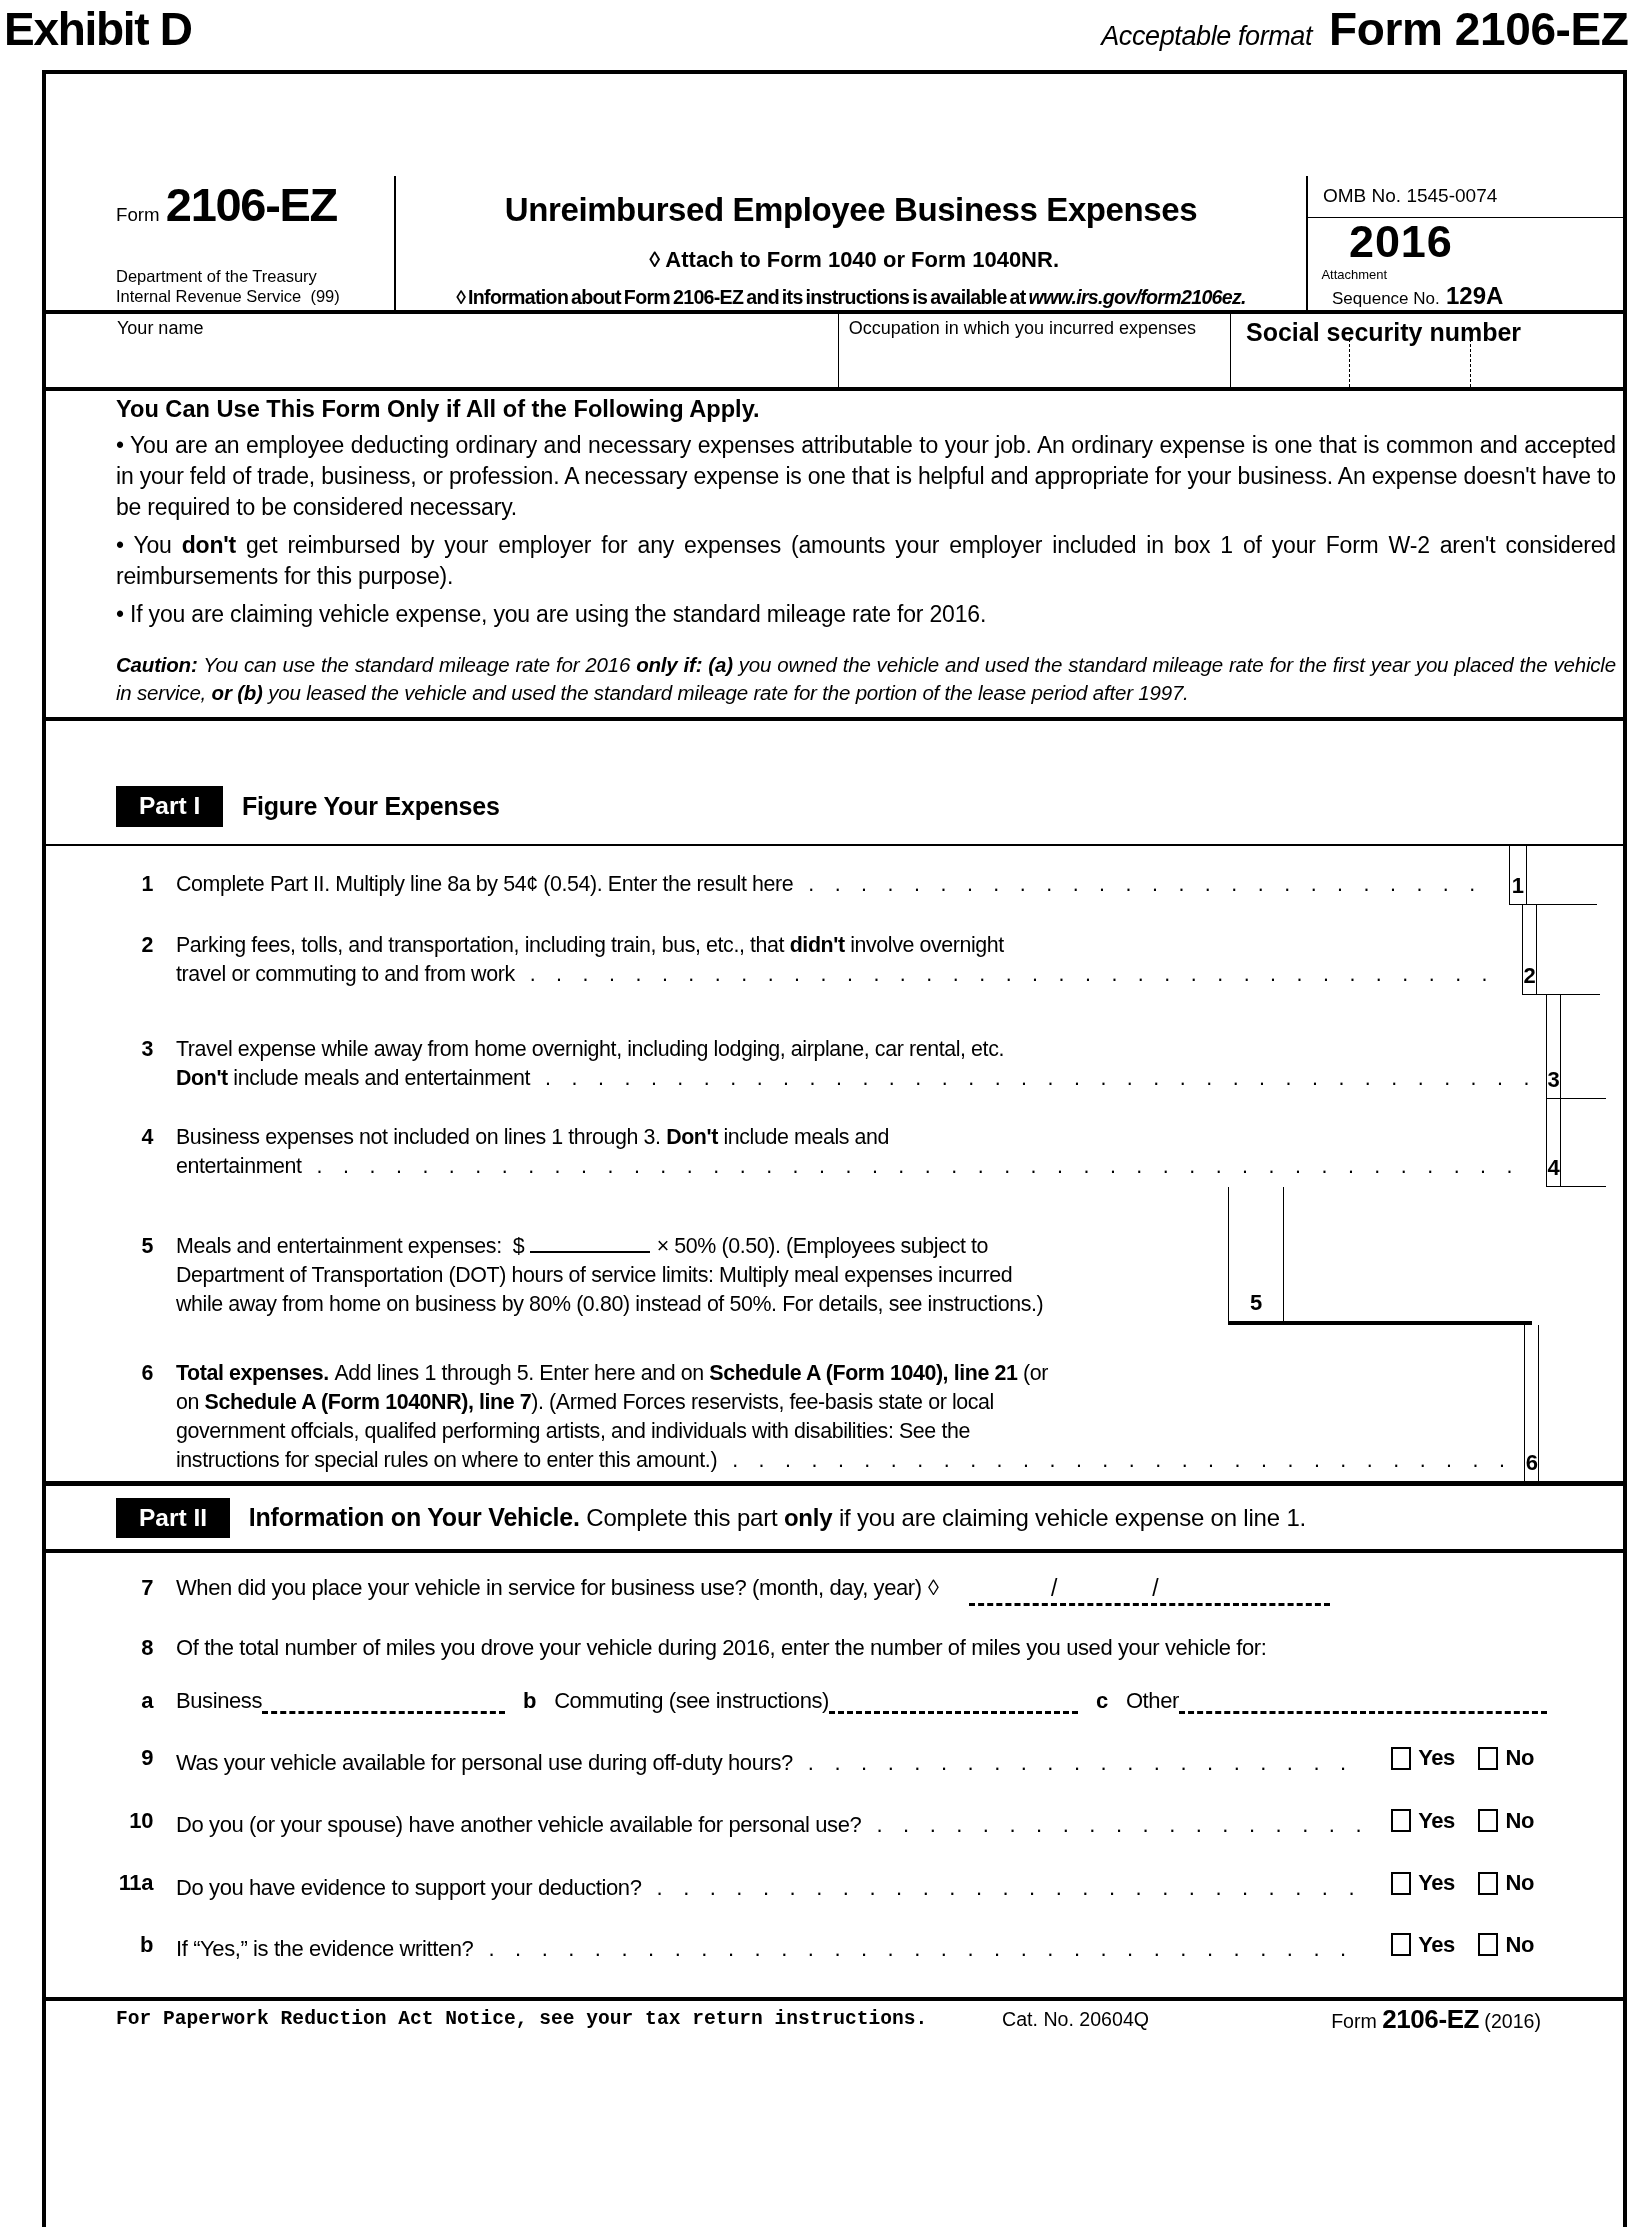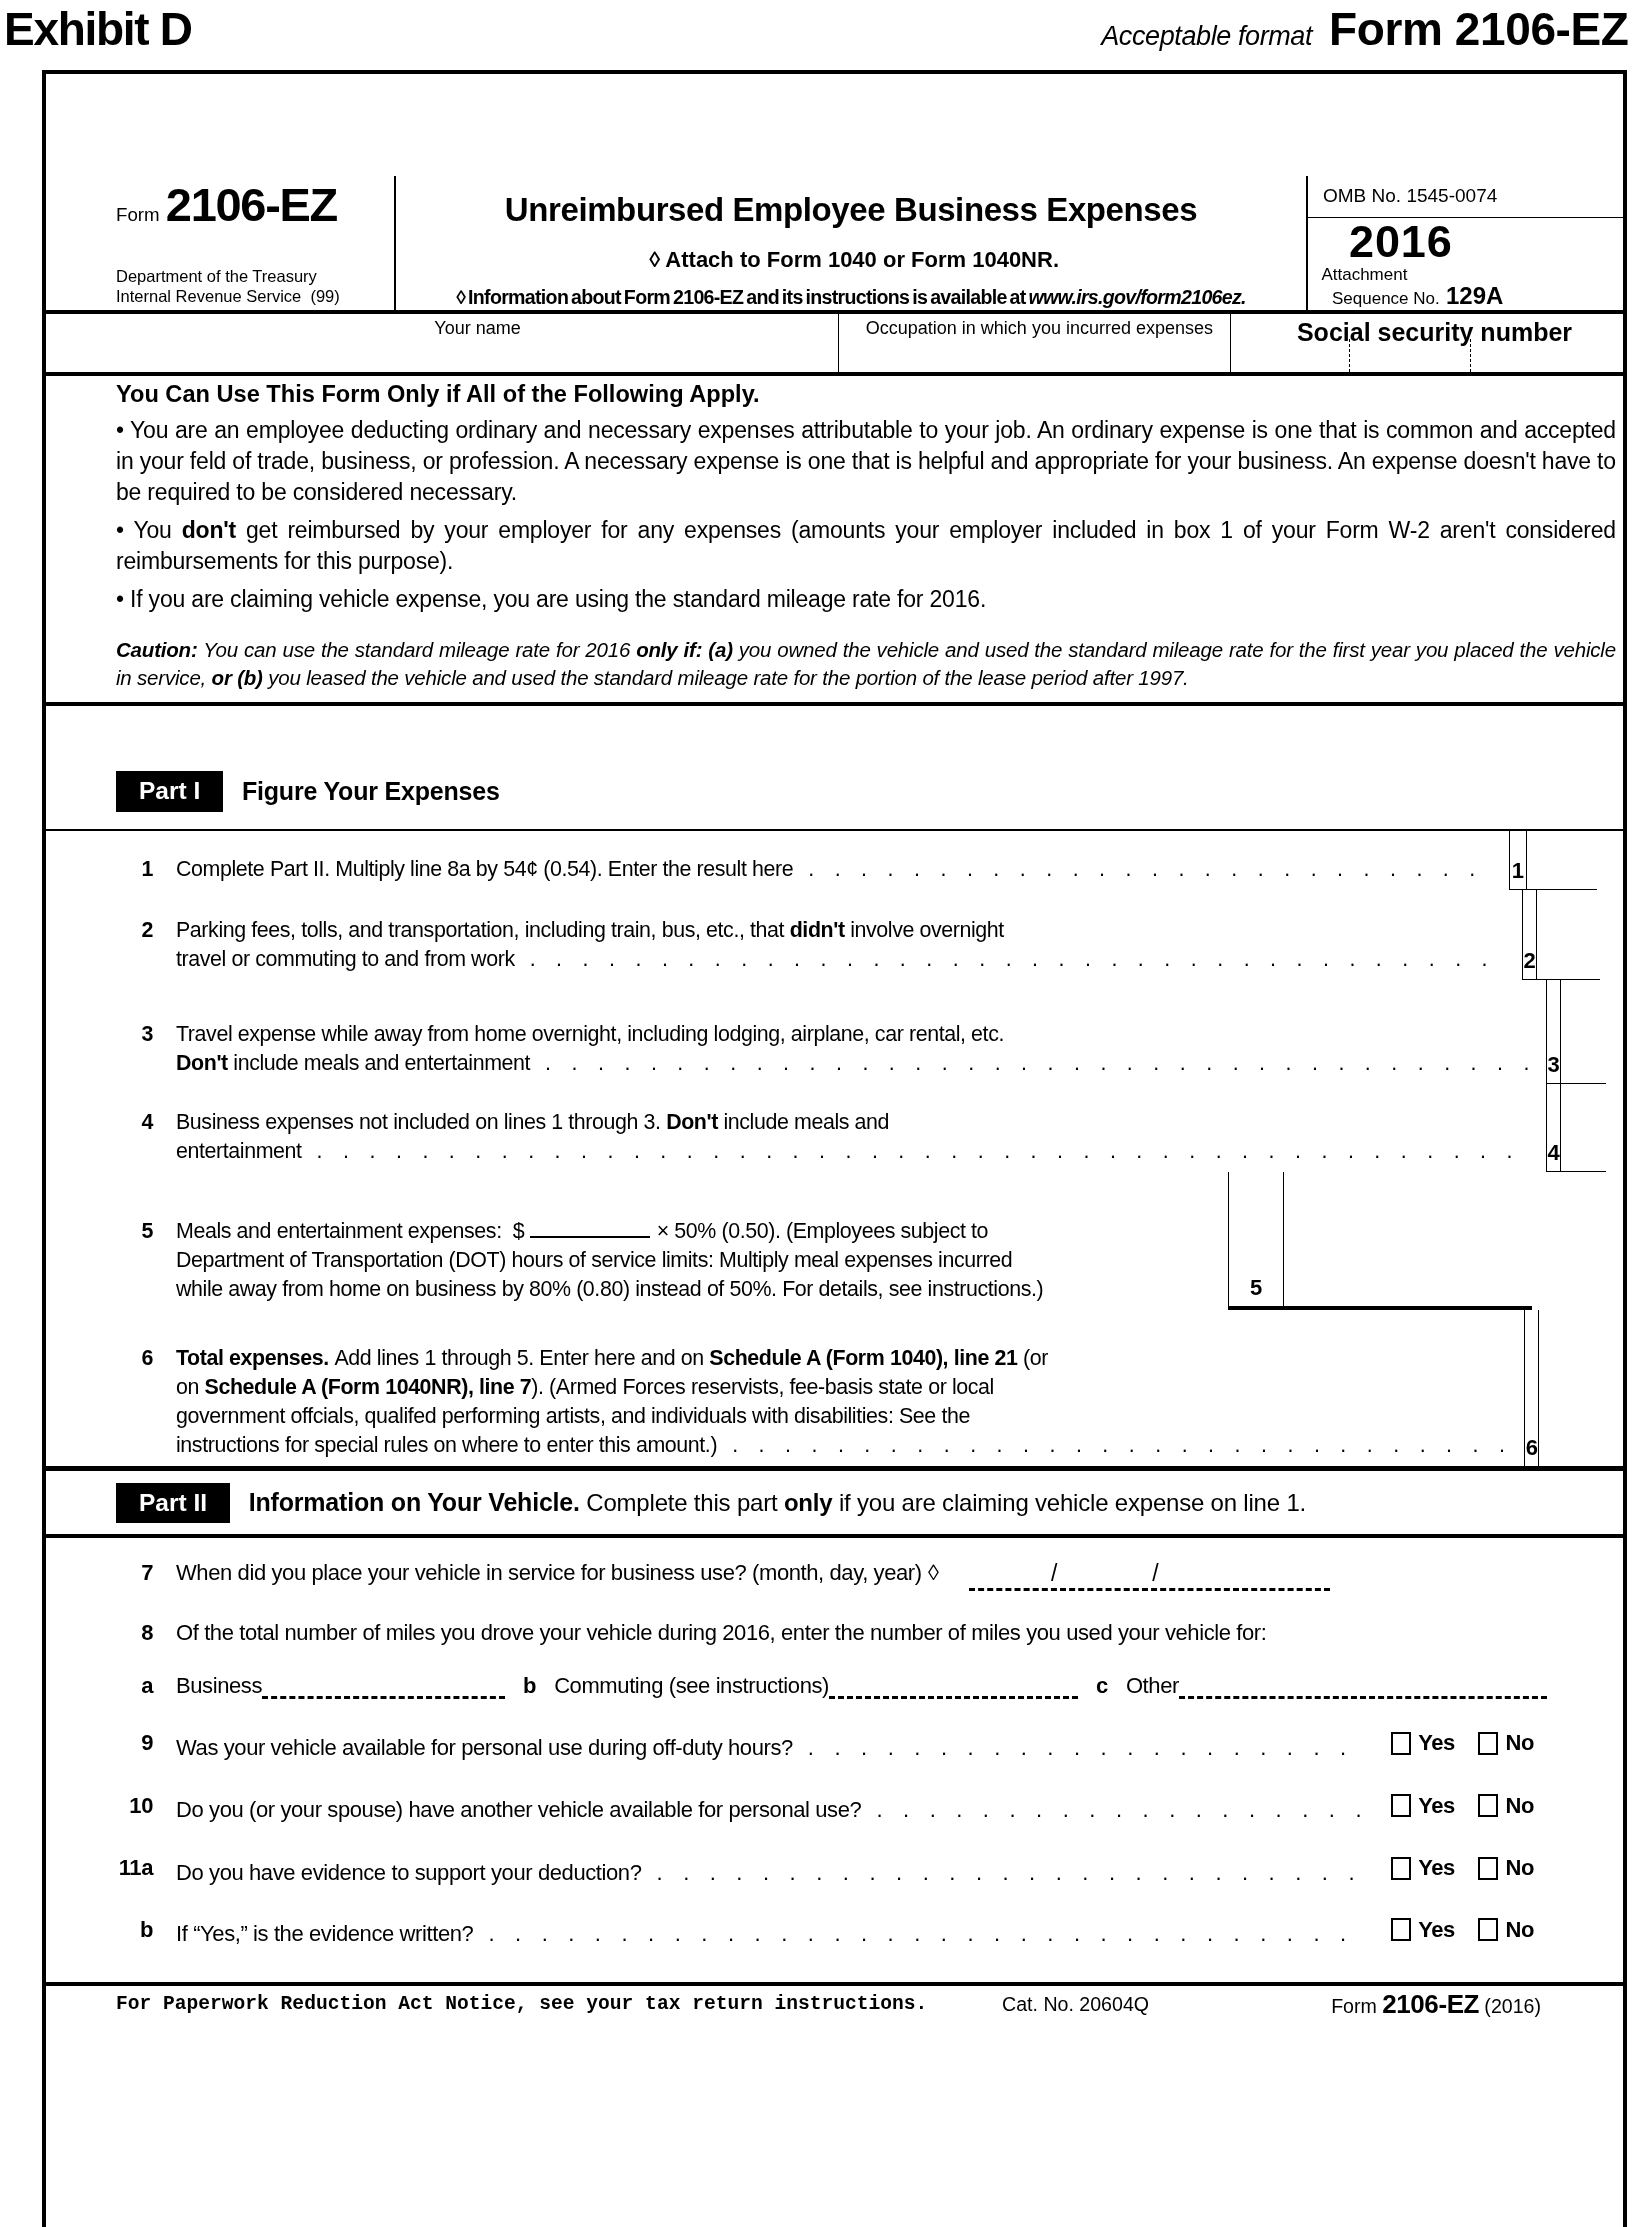--- a/index.html
+++ b/index.html
@@ -28,26 +28,26 @@
   .formnum  { font-size:47px; font-weight:bold; letter-spacing:-1.3px; margin-left:6.2px; }
   .dept { margin-top:auto; font-size:16.5px; line-height:19.6px; }
   .h-center { flex:1; text-align:center; padding-top:15px; }
   .h-title { font-size:33px; font-weight:bold; letter-spacing:-0.4px; }
   .h-attach { margin-top:18px; font-size:22px; font-weight:bold; }
   .h-info { margin-top:12.5px; font-size:19.6px; font-weight:bold; letter-spacing:-0.7px; word-spacing:-1.8px; }
   .h-info .url { font-style:italic; }
   .h-right { width:317px; border-left:2.2px solid #000; display:flex; flex-direction:column; }
   .omb { height:57px; border-bottom:1.8px solid #000; font-size:19px; display:flex; align-items:center; padding-left:15px; }
   .year { font-size:45px; font-weight:bold; letter-spacing:0.9px; padding-left:41px; line-height:46px; margin-top:0.9px; }
-  .att-line { font-size:17px; padding-left:13.4px; line-height:18.7px; margin-top:1.8px; }
+  .att-line { font-size:13px; padding-left:13.4px; line-height:18.7px; margin-top:1.8px; }
   .seq-line { font-size:17px; padding-left:24px; line-height:22px; display:flex; align-items:baseline; }
   .seq-no { font-size:24px; font-weight:bold; margin-left:6.2px; }
 
   
-  .name-row { height:62px; border-bottom:4.5px solid #000; display:flex; font-size:18px;text-align:center; }
+  .name-row { height:77px; border-bottom:4.5px solid #000; display:flex; font-size:18px; }
   .nr1 { width:793px; border-right:1.8px solid #000; padding:3.6px 0 0 71px; }
   .nr2 { width:392px; border-right:1.8px solid #000; padding:3.6px 0 0 9.8px; }
   .nr3 { flex:1; padding:3.6px 0 0 15px; font-weight:bold; font-size:25px; position:relative; }
   .ssn-dash { position:absolute; top:25px; bottom:0; border-left:1.8px dashed #000; width:0; }
   .sd1 { left:30%; } .sd2 { left:61%; }
 
   
   .elig { border-bottom:4.5px solid #000; padding:5.3px 7.1px 10.7px 70px; }
   .elig-head { font-size:23.6px; font-weight:bold; margin-bottom:7.1px; }
   .bullet { font-size:23px; line-height:31px; text-align:justify; letter-spacing:-0.2px; }

